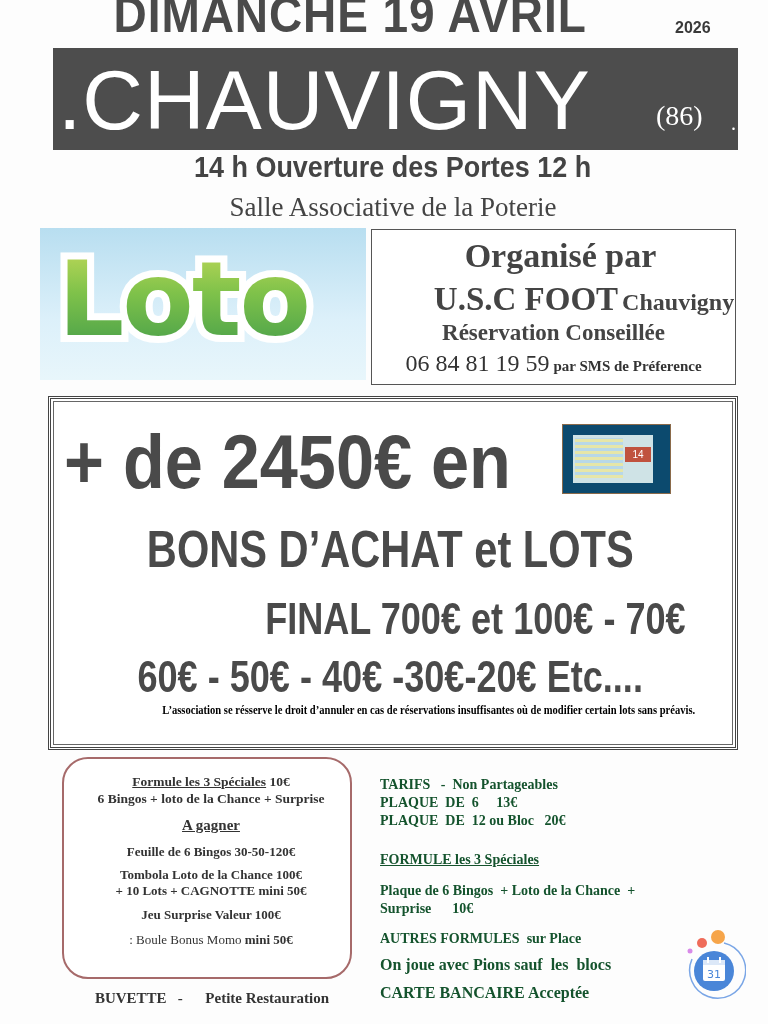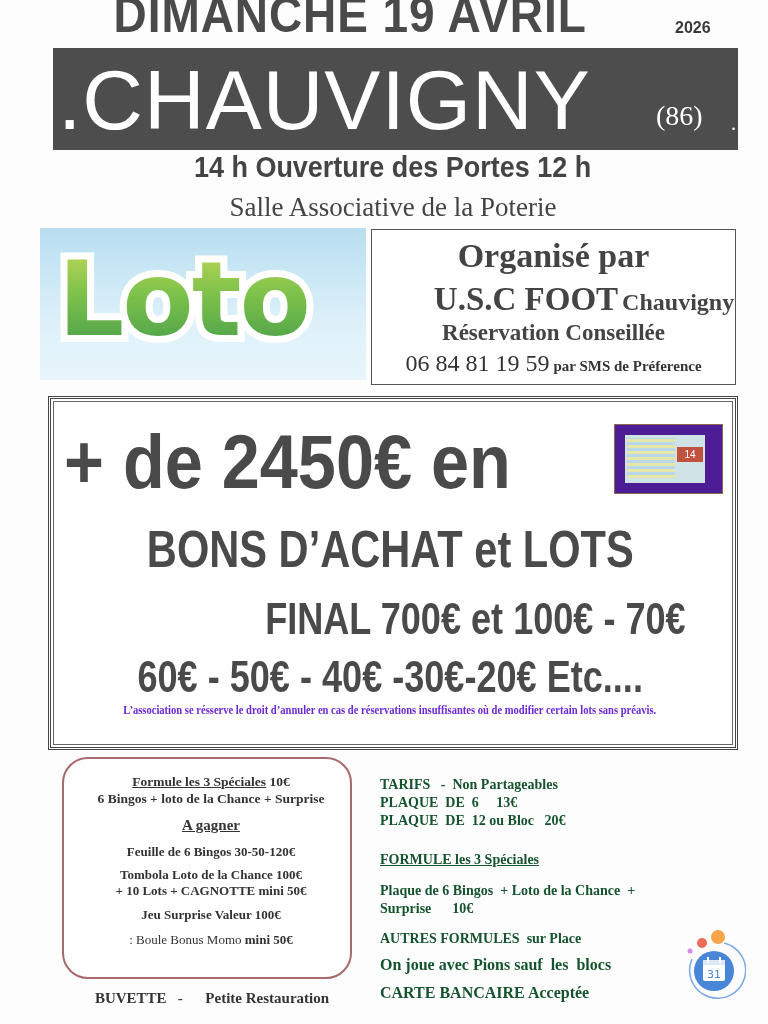--- a/index.html
+++ b/index.html
@@ -21,44 +21,44 @@
   #hours span{display:inline-block;transform:scaleX(0.93);}
   #venue{left:0;top:192px;width:786px;text-align:center;font-size:27px;color:#444;}
 
   #loto-logo{left:40px;top:228px;width:326px;height:152px;background:linear-gradient(180deg,#b8def0 0%,#dcf0fa 60%,#e8f6fb 100%);overflow:hidden;}
   #loto-text{position:absolute;left:18px;top:10px;font-family:"DejaVu Sans",sans-serif;font-weight:bold;font-size:104px;letter-spacing:-2px;
     background:linear-gradient(180deg,#c9dc5a 0%,#7fc24a 45%,#3f9a4a 100%);-webkit-background-clip:text;background-clip:text;color:transparent;
     -webkit-text-stroke:0px;filter:drop-shadow(0 0 0 #fff);}
   #loto-outline{position:absolute;left:18px;top:10px;font-family:"DejaVu Sans",sans-serif;font-weight:bold;font-size:104px;letter-spacing:-2px;color:transparent;-webkit-text-stroke:14px #ffffff;}
 
   #org-box{left:371px;top:229px;width:363px;height:154px;border:1.5px solid #555;background:#fff;}
-  #org-title{left:371px;top:237px;width:365px;text-align:center;font-size:34px;font-weight:bold;color:#444;}
+  #org-title{left:371px;top:237px;width:365px;text-align:center;font-size:34px;font-weight:bold;color:#444;padding-left:7px;}
   #org-club{left:371px;top:281px;width:426px;text-align:center;color:#444;white-space:nowrap;}
   #org-club .big{font-size:33px;font-weight:bold;}
   #org-club .small{font-size:24px;font-weight:bold;}
   #org-res{left:371px;top:320px;width:365px;text-align:center;font-size:23px;font-weight:bold;color:#444;}
   #org-phone{left:371px;top:350px;width:365px;text-align:center;color:#333;white-space:nowrap;}
   #org-phone .num{font-size:24px;font-weight:normal;}
   #org-phone .sms{font-size:15px;font-weight:bold;}
 
   #prize-box{left:48px;top:396px;width:684px;height:348px;border:3px double #444;outline:1.5px solid #666;outline-offset:-6px;background:#fff;}
   #prize-line1{left:64px;top:418px;font-size:76px;font-weight:bold;color:#4a4a4a;white-space:nowrap;}
   #prize-line1 span{display:inline-block;transform:scaleX(0.9);transform-origin:left;}
-  #bingo-photo{left:614px;top:424px;width:107px;height:68px;background:#4c1d95;border:1px solid #8a6a4a;}
+  #bingo-photo{left:562px;top:424px;width:107px;height:68px;background:#0c4a6e;border:1px solid #8a6a4a;}
   #bingo-screen{position:absolute;left:10px;top:10px;width:80px;height:48px;background:#cfe3e6;}
   #bingo-grid{position:absolute;left:2px;top:3px;width:48px;height:40px;background:repeating-linear-gradient(0deg,#e6e6a8 0 3px,#b8d8e8 3px 6px);}
   #bingo-num{position:absolute;left:52px;top:12px;width:26px;height:15px;background:#c0523e;color:#fff;font-size:10px;text-align:center;line-height:15px;font-family:"Liberation Sans",sans-serif;}
 
   #prize-line2{left:48px;top:519px;width:684px;text-align:center;font-size:52px;font-weight:bold;color:#4a4a4a;white-space:nowrap;}
   #prize-line2 span{display:inline-block;transform:scaleX(0.8);}
   #prize-line3{left:48px;top:594px;width:684px;text-align:right;font-size:44px;font-weight:bold;color:#4a4a4a;white-space:nowrap;}
   #prize-line3 span{display:inline-block;transform:scaleX(0.82);}
   #prize-line4{left:48px;top:652px;width:684px;text-align:center;font-size:44px;font-weight:bold;color:#4a4a4a;white-space:nowrap;}
   #prize-line4 span{display:inline-block;transform:scaleX(0.82);}
-  #disclaimer{left:48px;top:703px;width:684px;text-align:center;font-size:12px;font-weight:bold;color:#6d28d9;white-space:nowrap;}
+  #disclaimer{left:48px;top:703px;width:684px;text-align:right;font-size:12px;font-weight:bold;color:#000000;white-space:nowrap;}
   #disclaimer span{display:inline-block;transform:scaleX(0.88);}
 
   #formula-box{left:62px;top:757px;width:286px;height:218px;border:2.5px solid #a66a6a;border-radius:26px;background:#fff;}
   .fb{left:62px;width:298px;text-align:center;font-weight:bold;color:#333;white-space:nowrap;}
   .u{text-decoration:underline;}
   #fb1{top:774px;font-size:13.5px;}
   #fb2{top:791px;font-size:13.5px;}
   #fb3{top:817px;font-size:15px;}
   #fb4{top:844px;font-size:13px;}
   #fb5{top:867px;font-size:13px;}

